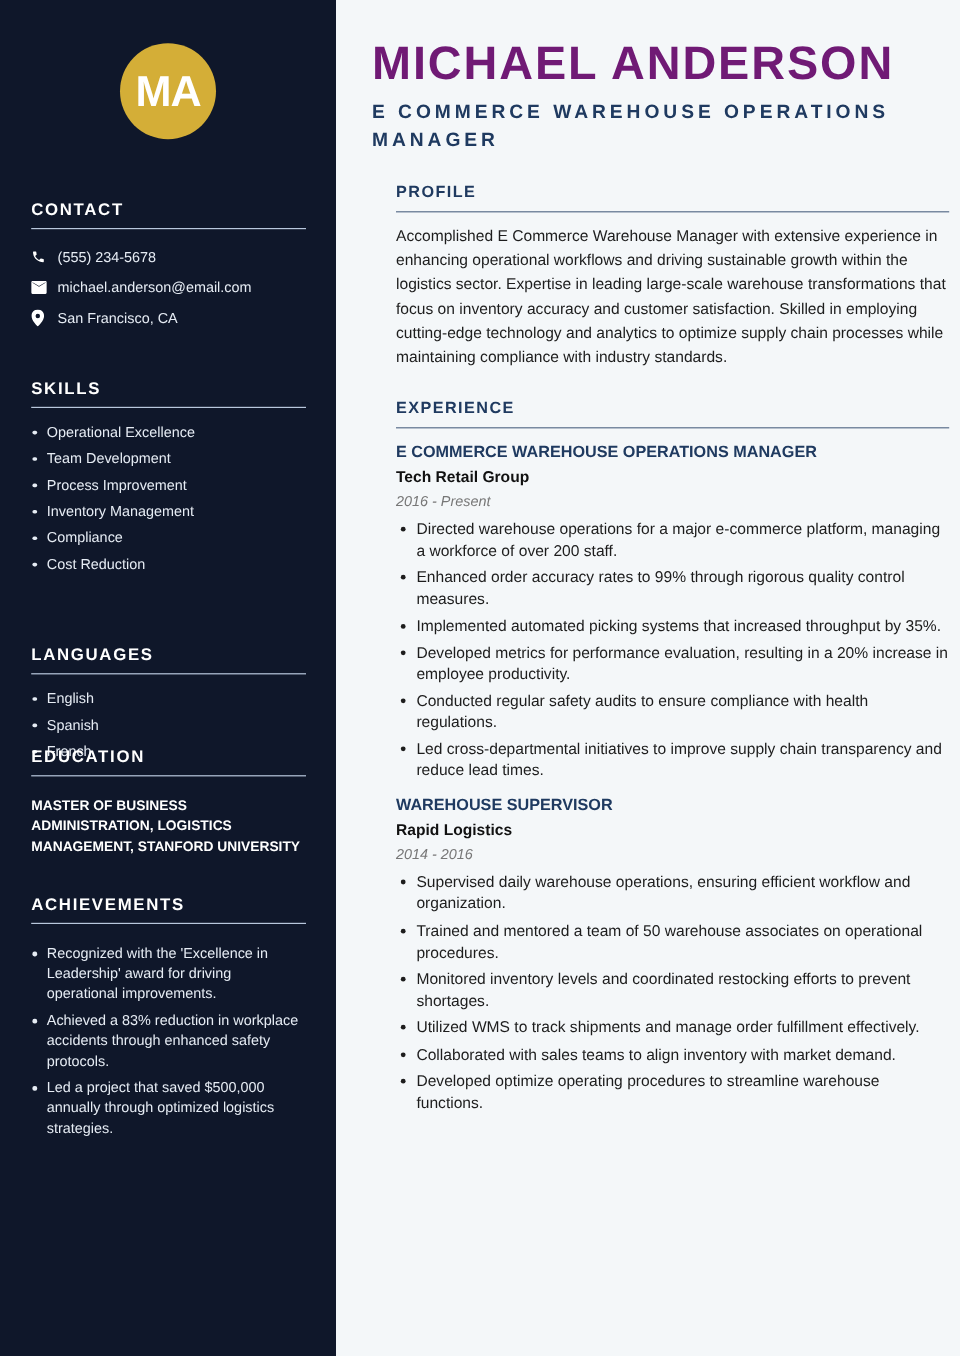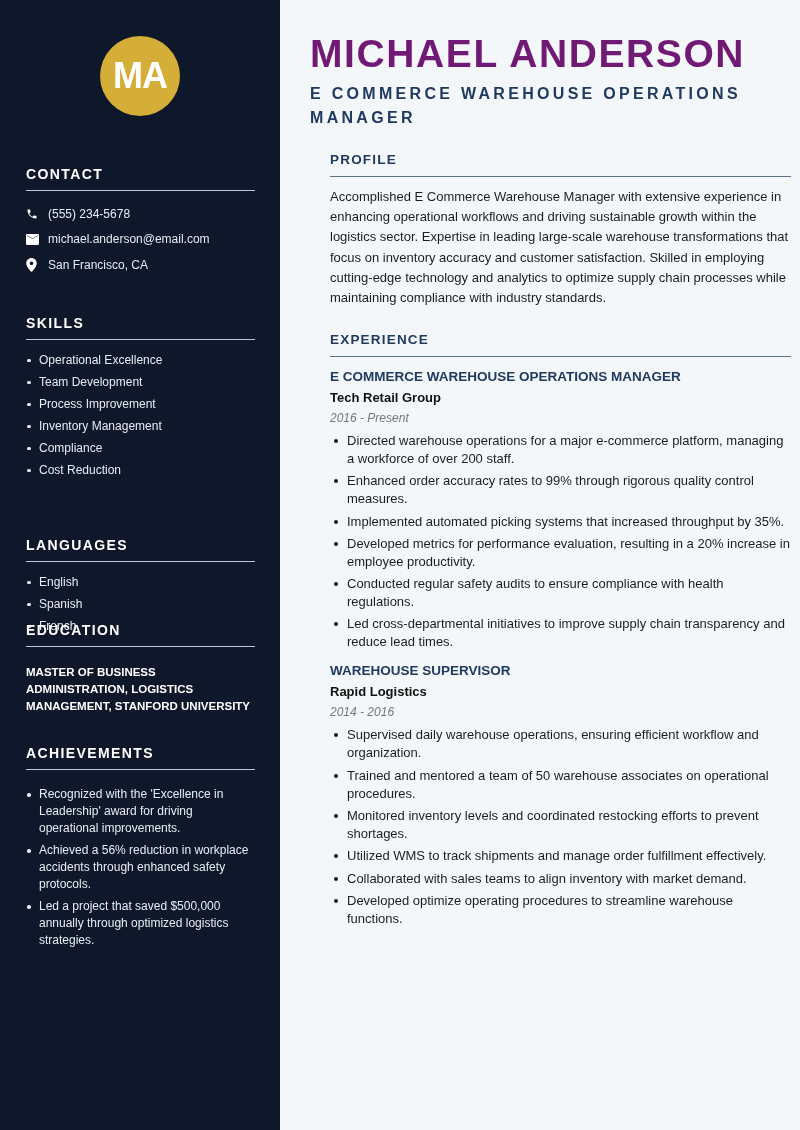--- a/index.html
+++ b/index.html
@@ -149,21 +149,21 @@
 
   <section class="side-section" style="top:622px;">
     <h3 class="side-heading">EDUCATION</h3>
     <p class="edu-text">MASTER OF BUSINESS ADMINISTRATION, LOGISTICS MANAGEMENT, STANFORD UNIVERSITY</p>
   </section>
 
   <section class="side-section" style="top:745px;">
     <h3 class="side-heading">ACHIEVEMENTS</h3>
     <ul class="side-list ach-list" style="margin-top:16px;">
       <li>Recognized with the 'Excellence in Leadership' award for driving operational improvements.</li>
-      <li>Achieved a 56% reduction in workplace accidents through enhanced safety protocols.</li>
+      <li>Achieved a 83% reduction in workplace accidents through enhanced safety protocols.</li>
       <li>Led a project that saved $500,000 annually through optimized logistics strategies.</li>
     </ul>
   </section>
 </aside>
 
 <main class="main">
   <h1 class="name">MICHAEL ANDERSON</h1>
   <h2 class="title">E COMMERCE WAREHOUSE OPERATIONS MANAGER</h2>
 
   <section class="main-section" style="top:152px;">

